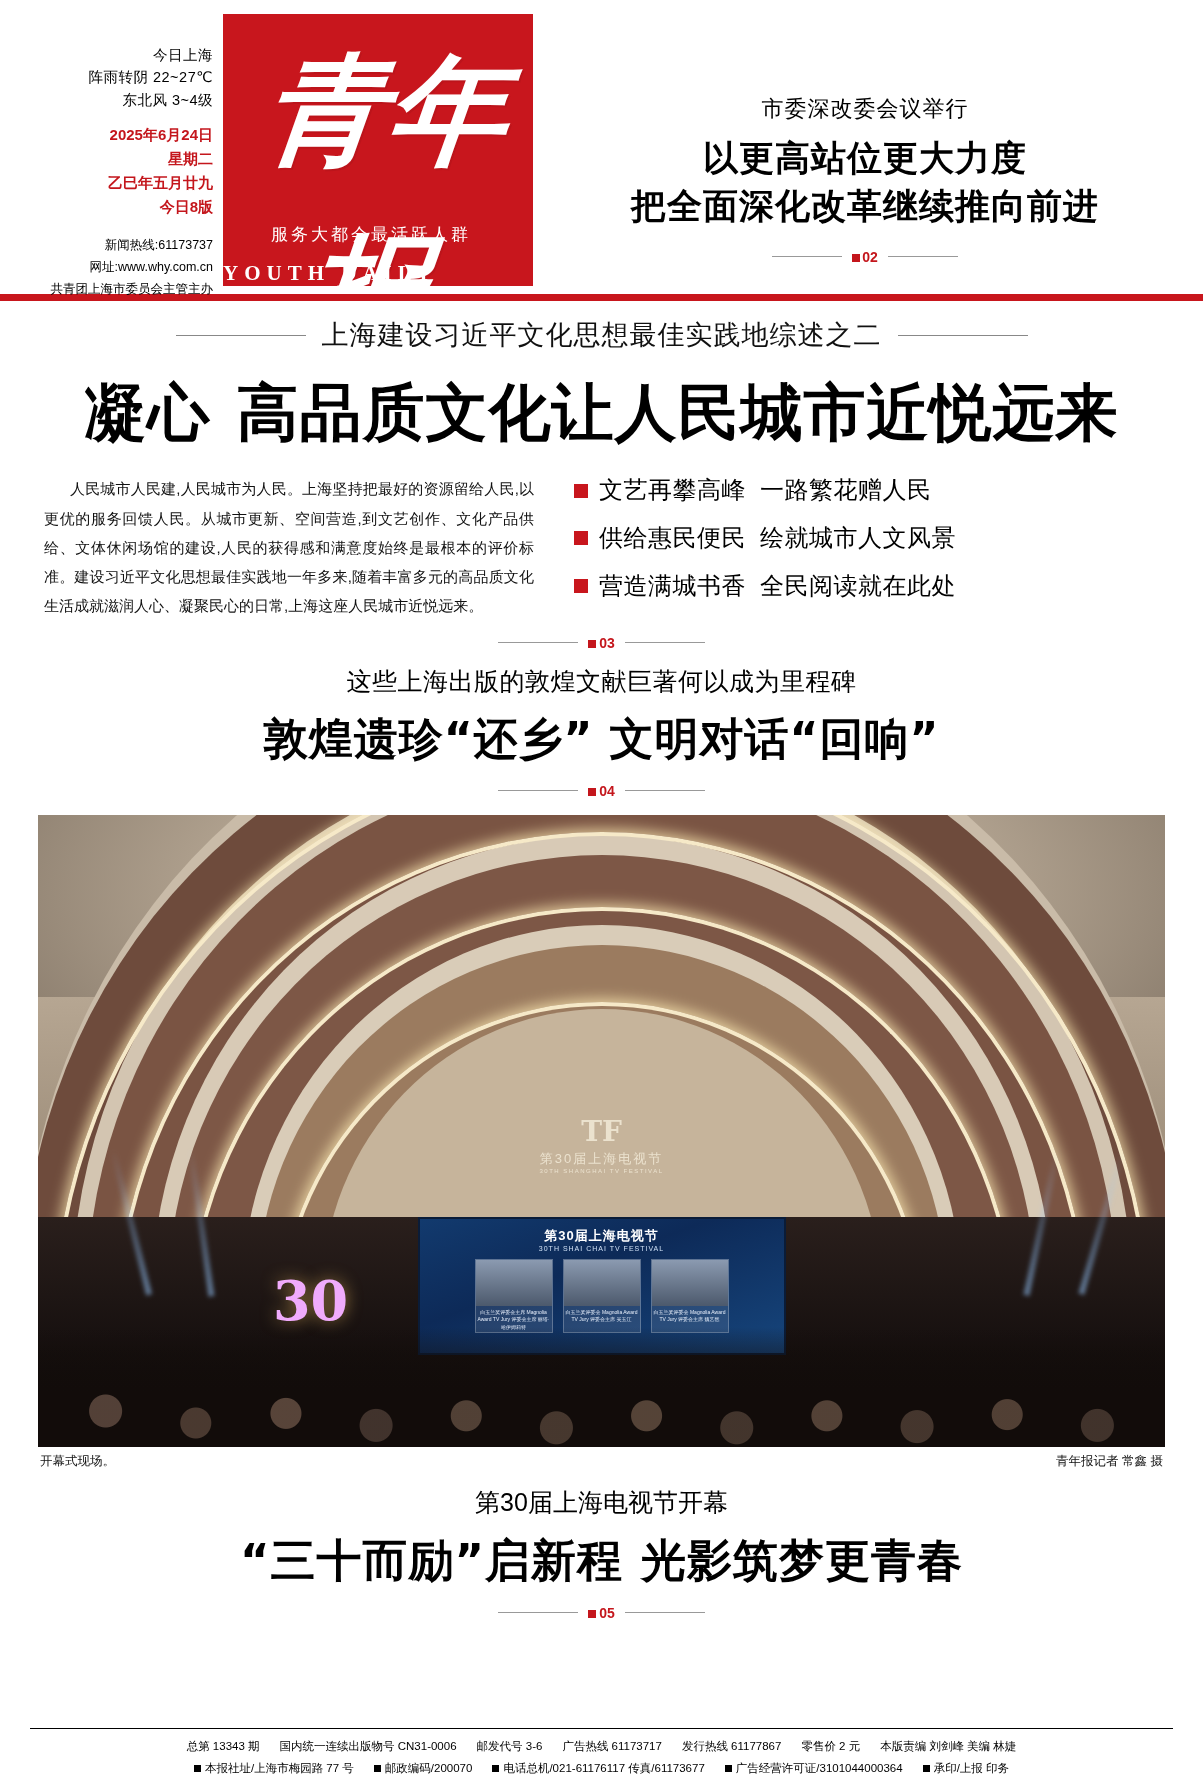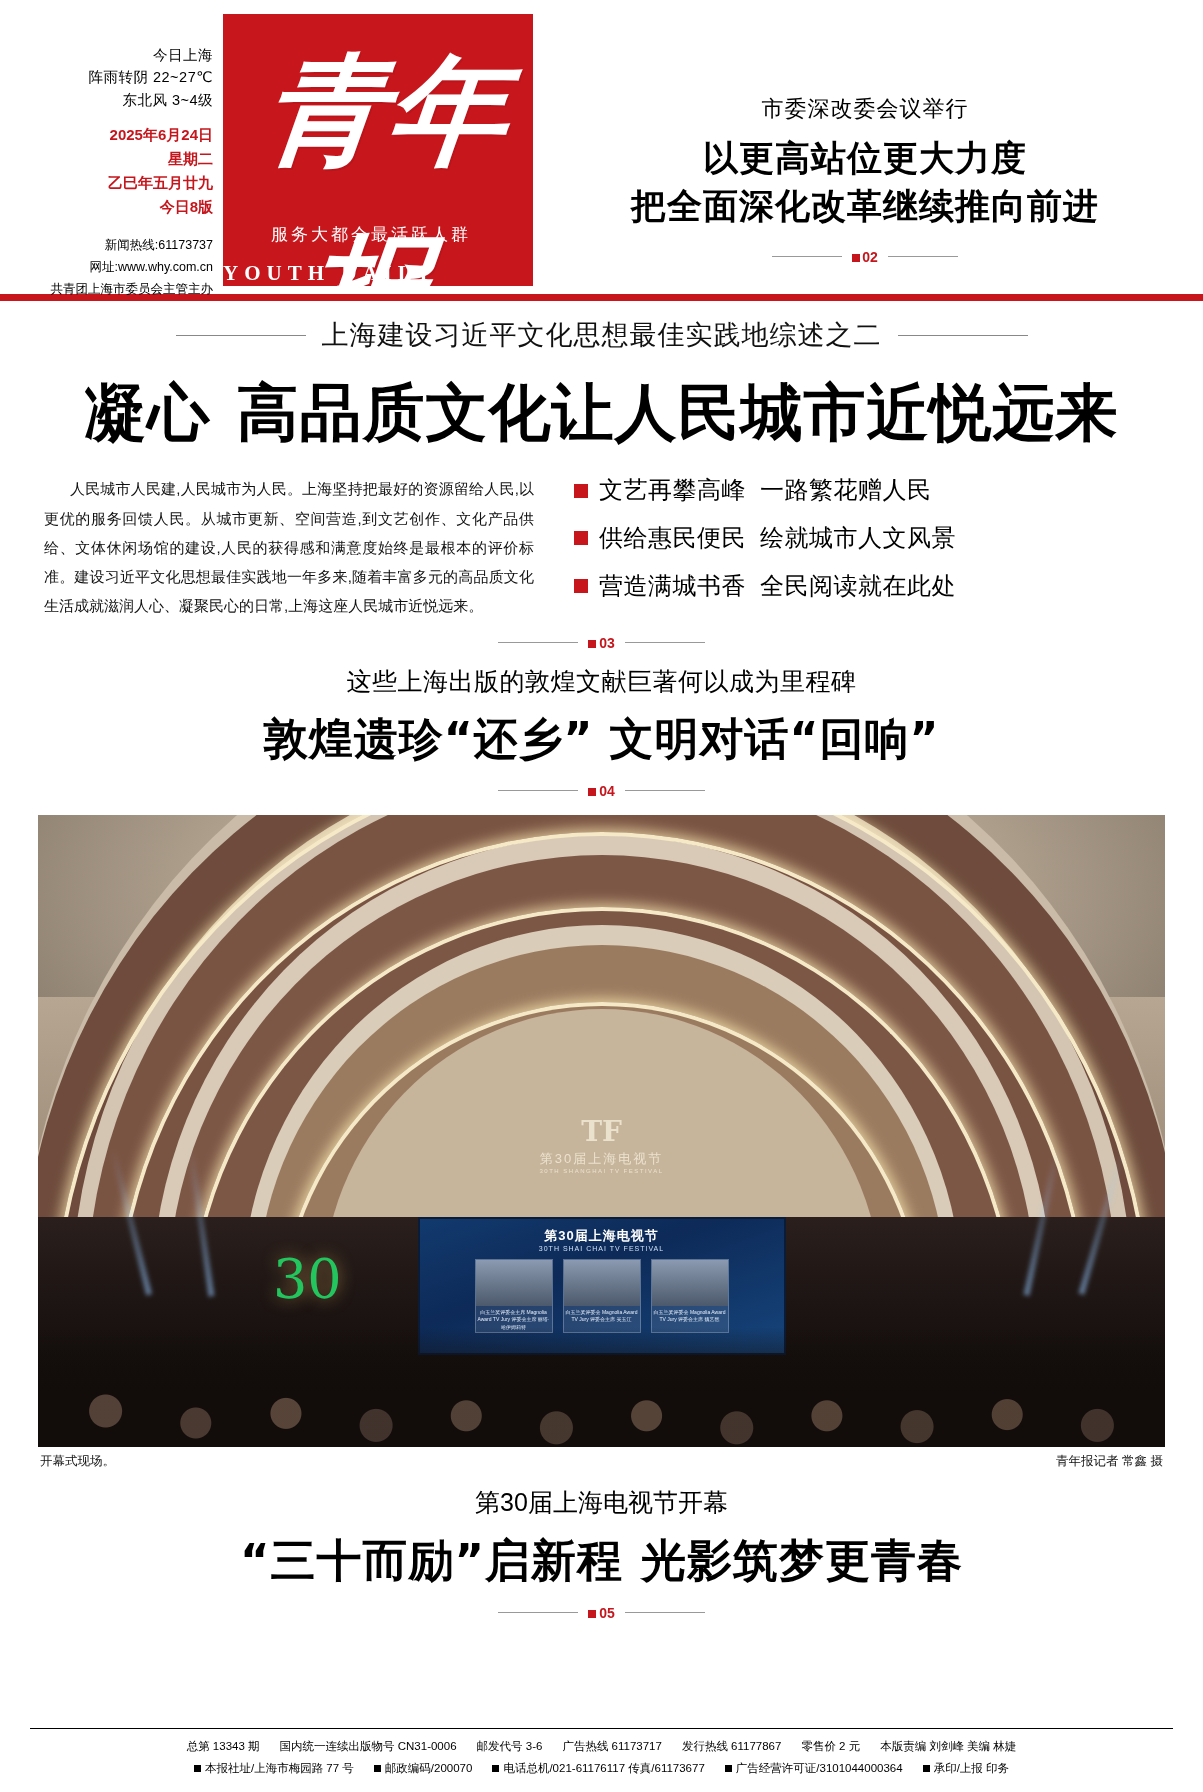--- a/index.html
+++ b/index.html
@@ -296,24 +296,24 @@
     text-align: center; color: #fff; font-size: 13px; font-weight: bold;
     padding-top: 8px; letter-spacing: 1px;
   }
   .led .led-sub { text-align:center; color:#cfe0f5; font-size: 7px; letter-spacing:1px;}
   .led .panels { display: flex; justify-content: center; gap: 10px; margin-top: 7px;}
   .led .panel { width: 78px; height: 74px; background: rgba(255,255,255,.1); border:1px solid rgba(255,255,255,.25);}
   .led .panel .ph { width: 100%; height: 46px; background: linear-gradient(180deg,#8b9ab0,#4c596c);}
   .led .panel .cap { font-size: 5px; color: #e6eefb; text-align:center; padding-top:3px; line-height:1.5;}
   .thirty {
     position: absolute;
-    left: 235px; bottom: 136px;
+    left: 235px; bottom: 114px;
     font-family: "DejaVu Serif", serif;
-    font-size: 54px; font-weight: normal;
-    color: #22c55e;
+    font-size: 54px; font-weight: bold;
+    color: #f0abfc;
     text-shadow: 0 0 16px rgba(232,184,97,.6);
   }
   .arch-logo {
     position: absolute;
     left: 50%; transform: translateX(-50%);
     top: 300px;
     text-align: center;
     color: #efe6d3;
     font-size: 13px;
     letter-spacing: 2px;

